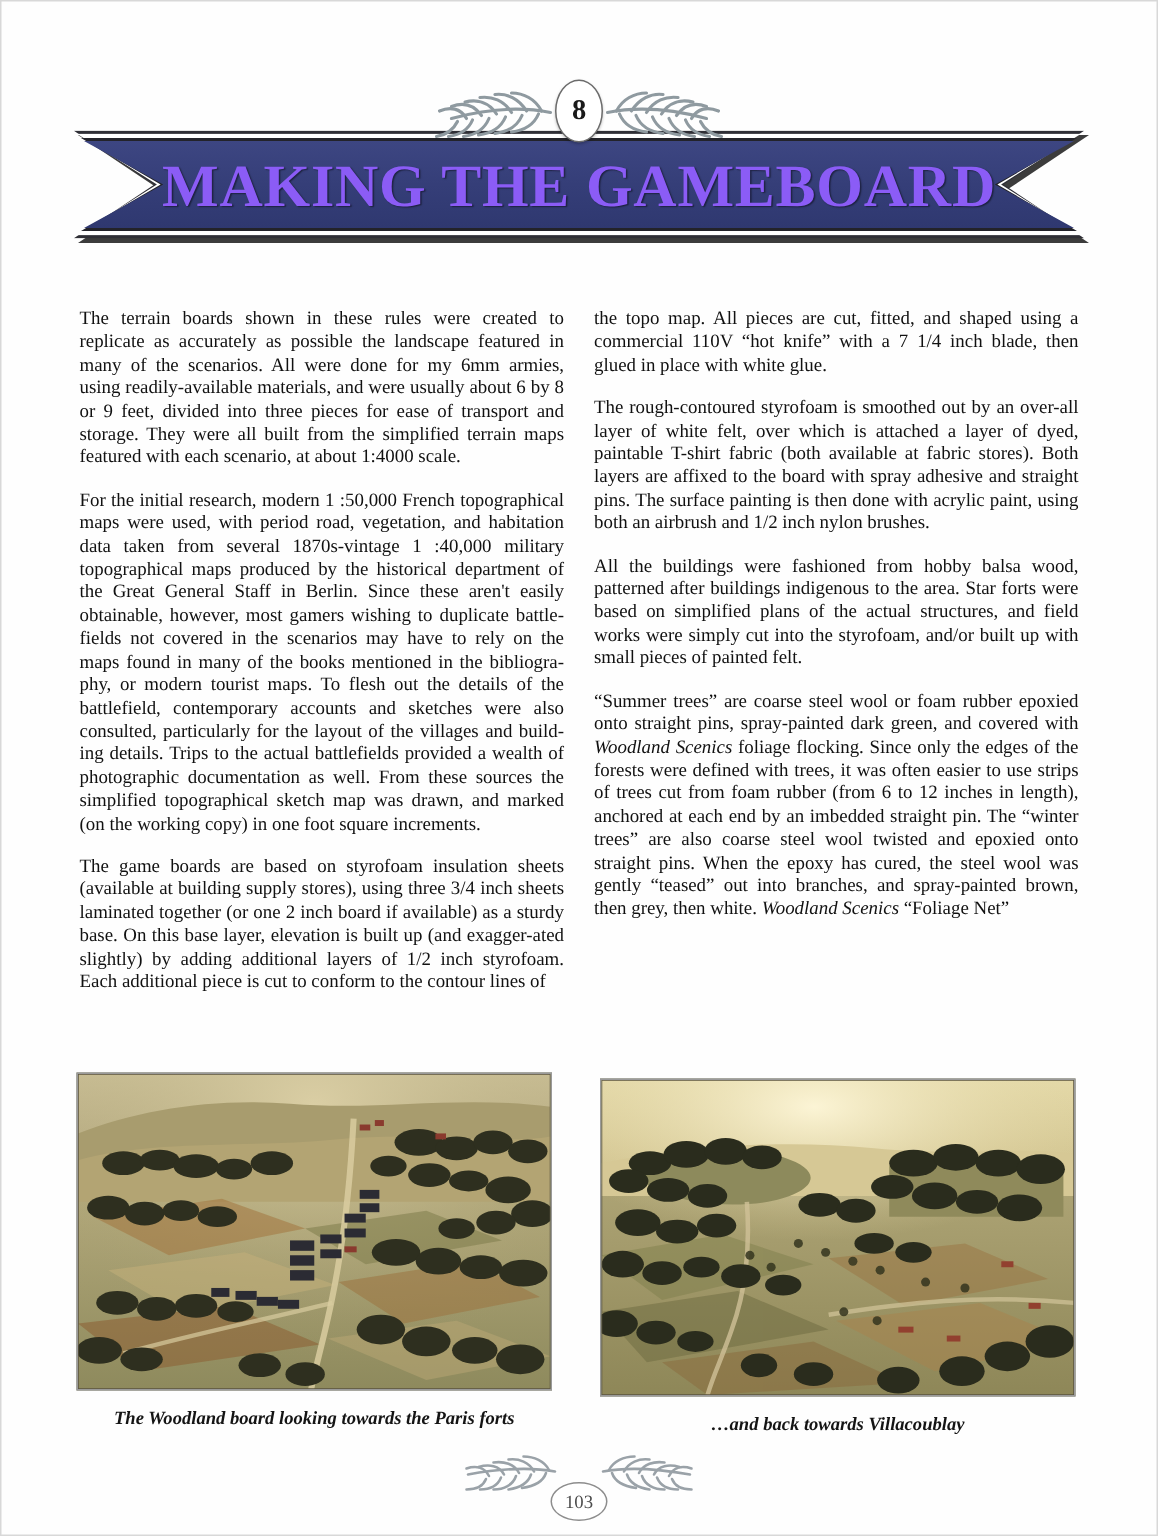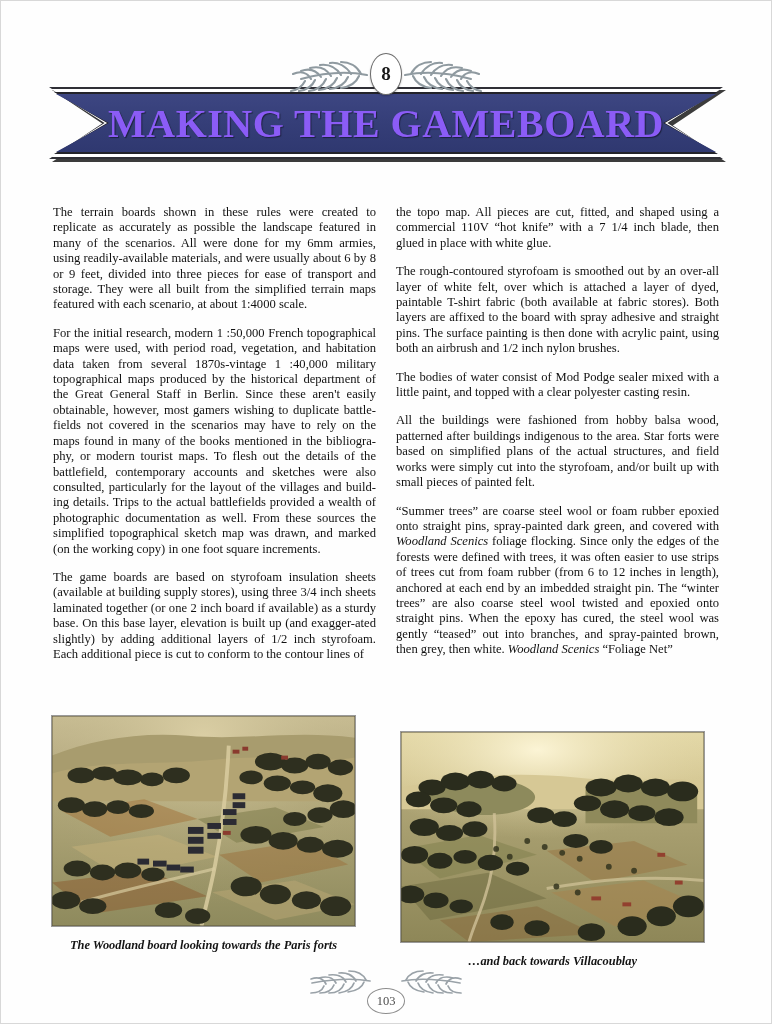--- a/index.html
+++ b/index.html
@@ -257,21 +257,20 @@
 
     <div class="column">
       <p>The terrain boards shown in these rules were created to replicate as accurately as possible the landscape featured in many of the scenarios. All were done for my 6mm armies, using readily-available materials, and were usually about 6 by 8 or 9 feet, divided into three pieces for ease of transport and storage. They were all built from the simplified terrain maps featured with each scenario, at about 1:4000 scale.</p>
       <p>For the initial research, modern 1 :50,000 French topographical maps were used, with period road, vegetation, and habitation data taken from several 1870s-vintage 1 :40,000 military topographical maps produced by the historical department of the Great General Staff in Berlin. Since these aren't easily obtainable, however, most gamers wishing to duplicate battle-fields not covered in the scenarios may have to rely on the maps found in many of the books mentioned in the bibliogra-phy, or modern tourist maps. To flesh out the details of the battlefield, contemporary accounts and sketches were also consulted, particularly for the layout of the villages and build-ing details. Trips to the actual battlefields provided a wealth of photographic documentation as well. From these sources the simplified topographical sketch map was drawn, and marked (on the working copy) in one foot square increments.</p>
       <p>The game boards are based on styrofoam insulation sheets (available at building supply stores), using three 3/4 inch sheets laminated together (or one 2 inch board if available) as a sturdy base. On this base layer, elevation is built up (and exagger-ated slightly) by adding additional layers of 1/2 inch styrofoam. Each additional piece is cut to conform to the contour lines of</p>
     </div>
 
     <div class="column">
       <p>the topo map. All pieces are cut, fitted, and shaped using a commercial 110V “hot knife” with a 7 1/4 inch blade, then glued in place with white glue.</p>
       <p>The rough-contoured styrofoam is smoothed out by an over-all layer of white felt, over which is attached a layer of dyed, paintable T-shirt fabric (both available at fabric stores). Both layers are affixed to the board with spray adhesive and straight pins. The surface painting is then done with acrylic paint, using both an airbrush and 1/2 inch nylon brushes.</p>
-      <p>The bodies of water consist of Mod Podge sealer mixed with a little paint, and topped with a clear polyester casting resin.</p>
       <p>All the buildings were fashioned from hobby balsa wood, patterned after buildings indigenous to the area. Star forts were based on simplified plans of the actual structures, and field works were simply cut into the styrofoam, and/or built up with small pieces of painted felt.</p>
       <p>
         <span>“Summer trees” are coarse steel wool or foam rubber epoxied onto straight pins, spray-painted dark green, and covered with </span><i>Woodland Scenics</i><span> foliage flocking. Since only the edges of the forests were defined with trees, it was often easier to use strips of trees cut from foam rubber (from 6 to 12 inches in length), anchored at each end by an imbedded straight pin. The “winter trees” are also coarse steel wool twisted  and epoxied onto straight pins. When the epoxy has cured, the steel wool was gently “teased” out into branches, and spray-painted brown, then grey, then white. </span><i>Woodland Scenics</i><span> “Foliage Net”</span>
       </p>
     </div>
   </div>
 
   <div id="figures">
 
     <figure class="figure" style="margin:0">
@@ -372,21 +371,21 @@
               <rect x="236" y="40" width="7" height="4"></rect>
                 <rect x="176" y="116" width="8" height="4"></rect>
             </g>
             <rect x="0" y="0" width="312" height="212" fill="none" stroke="#5a5440" stroke-width="1"></rect>
           </svg>
         </div>
       </div>
       <figcaption class="caption">The Woodland board looking towards the Paris forts</figcaption>
     </figure>
 
-    <figure class="figure" style="margin:16px">
+    <figure class="figure" style="margin:4px">
       <div class="photo">
         <div class="photo-inner">
           <svg width="100%" height="100%" viewBox="0 0 312 212" preserveAspectRatio="none">
             <defs>
               <linearGradient id="skyB" x1="0" y1="0" x2="0" y2="1">
                 <stop offset="0" stop-color="#e4d9a8"></stop>
                   <stop offset="1" stop-color="#cfc18d"></stop>
               </linearGradient>
               <linearGradient id="fieldB" x1="0" y1="0" x2="0" y2="1">
                 <stop offset="0" stop-color="#bdb283"></stop>

